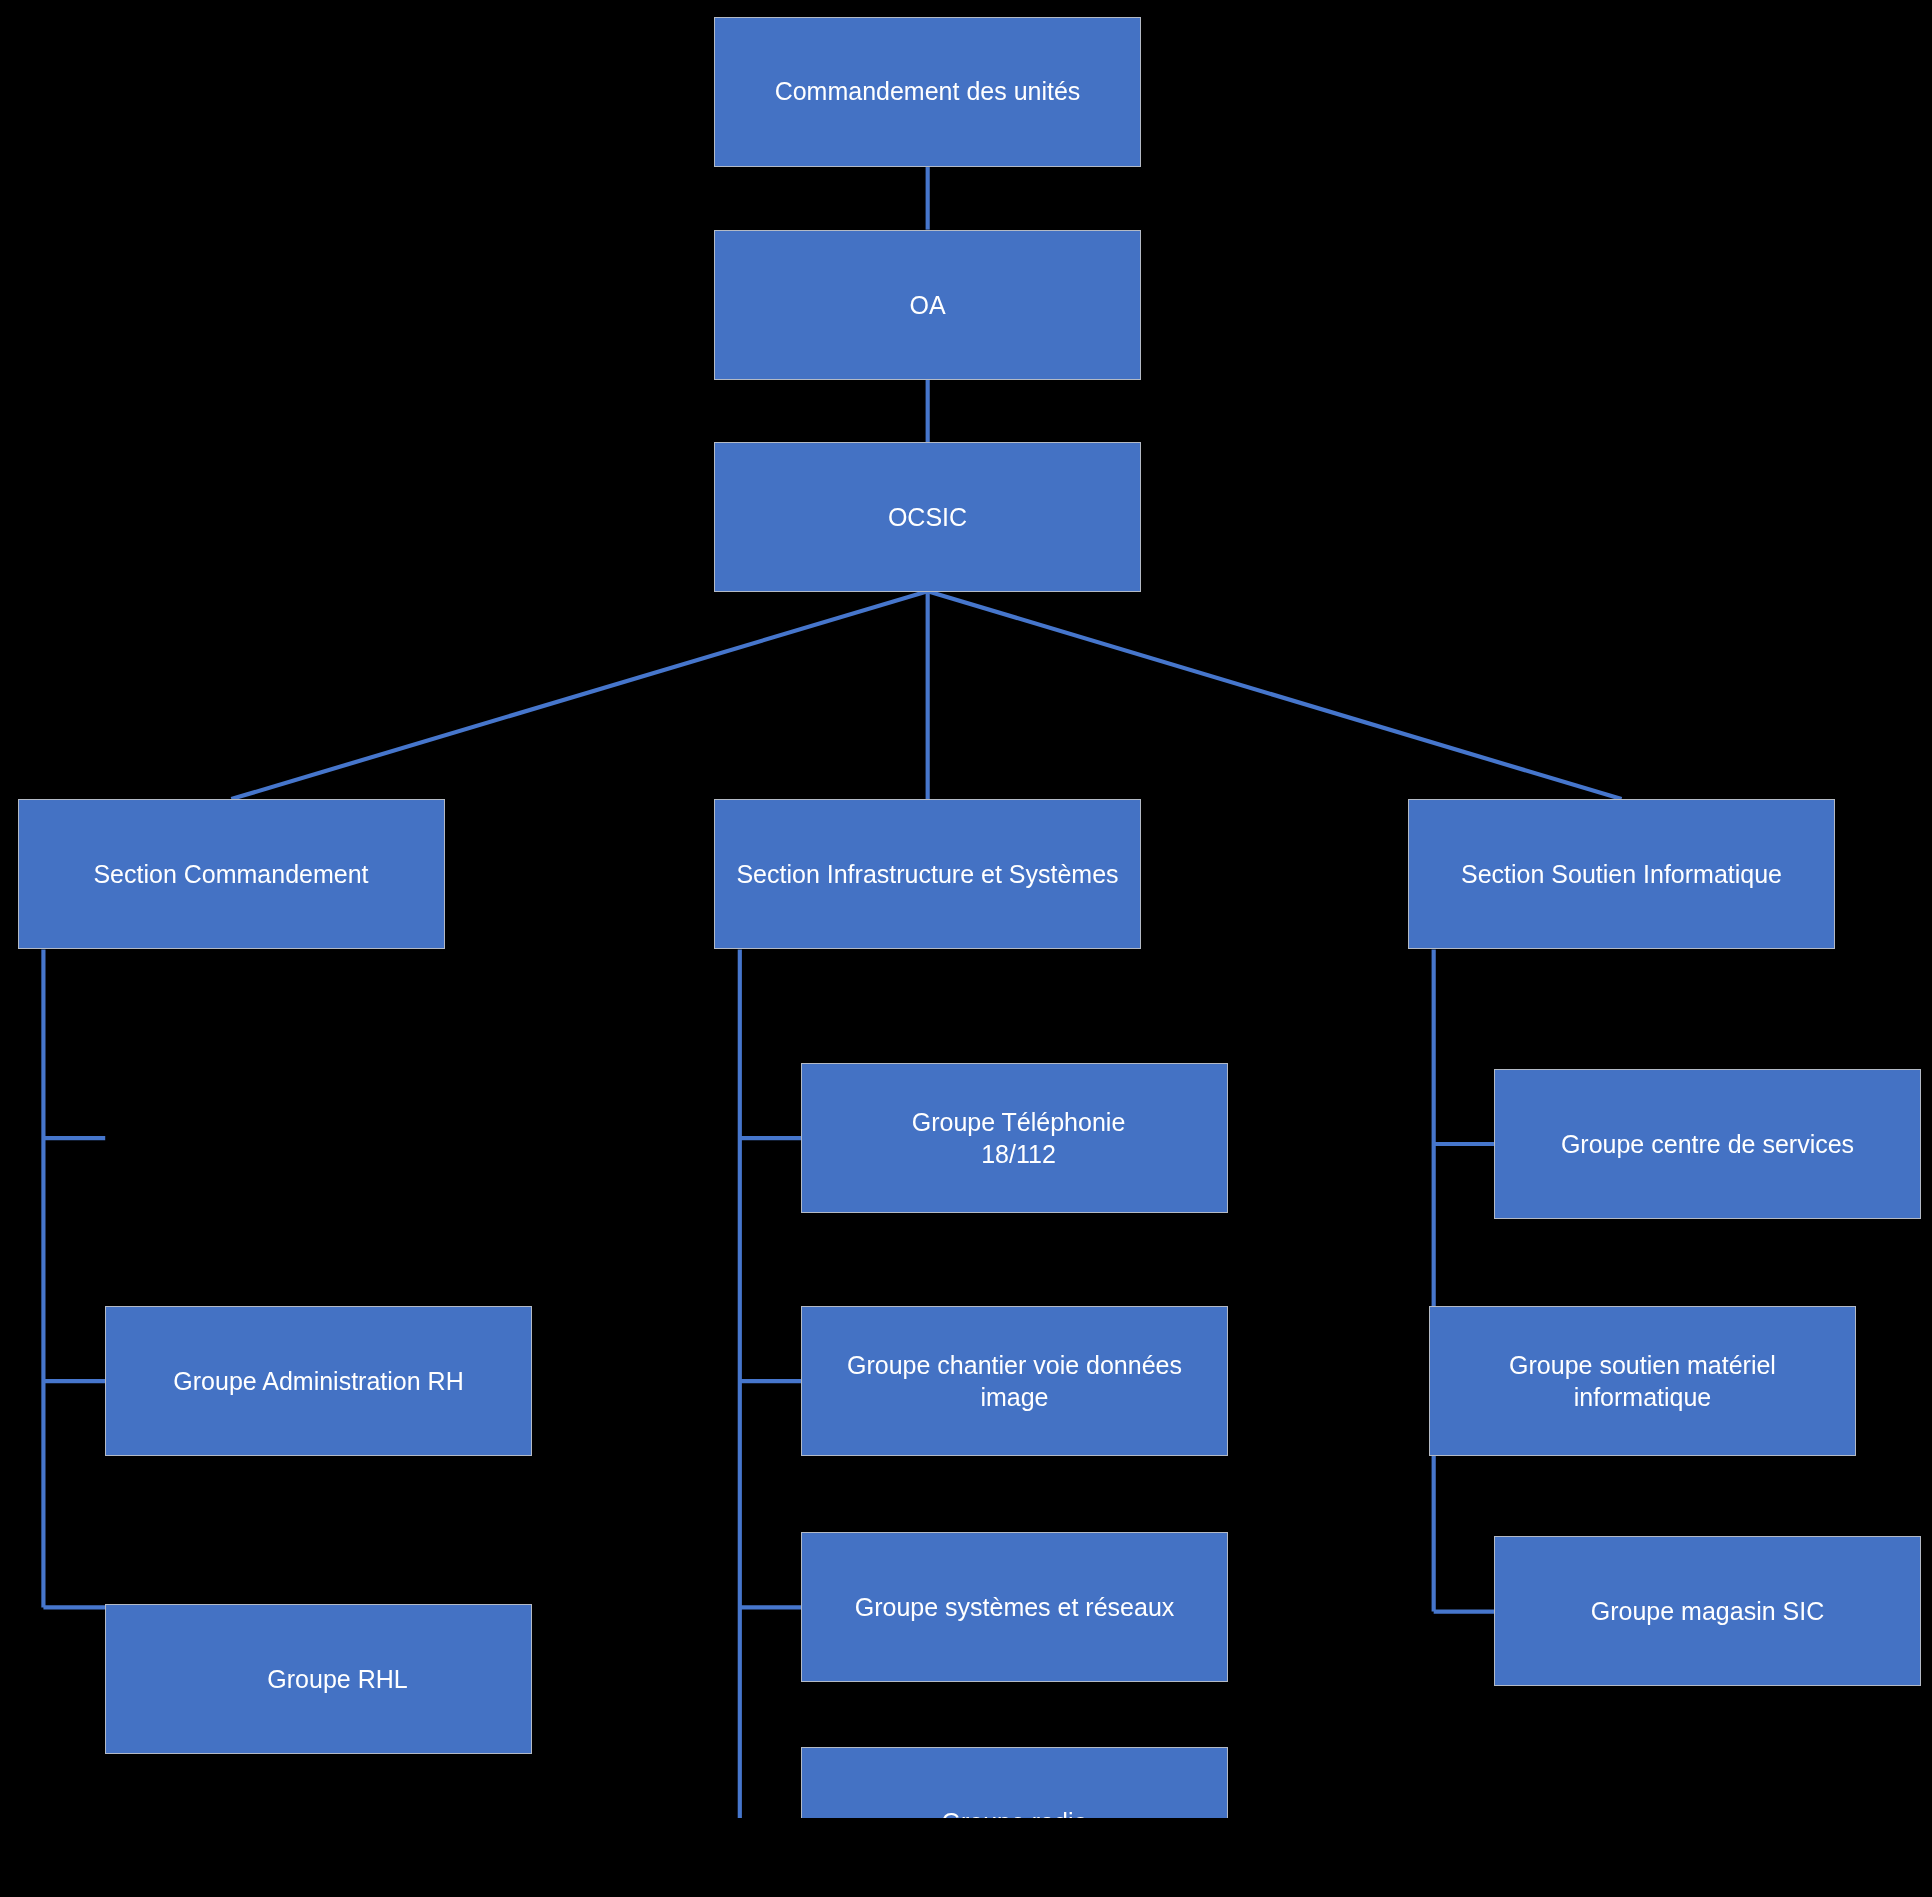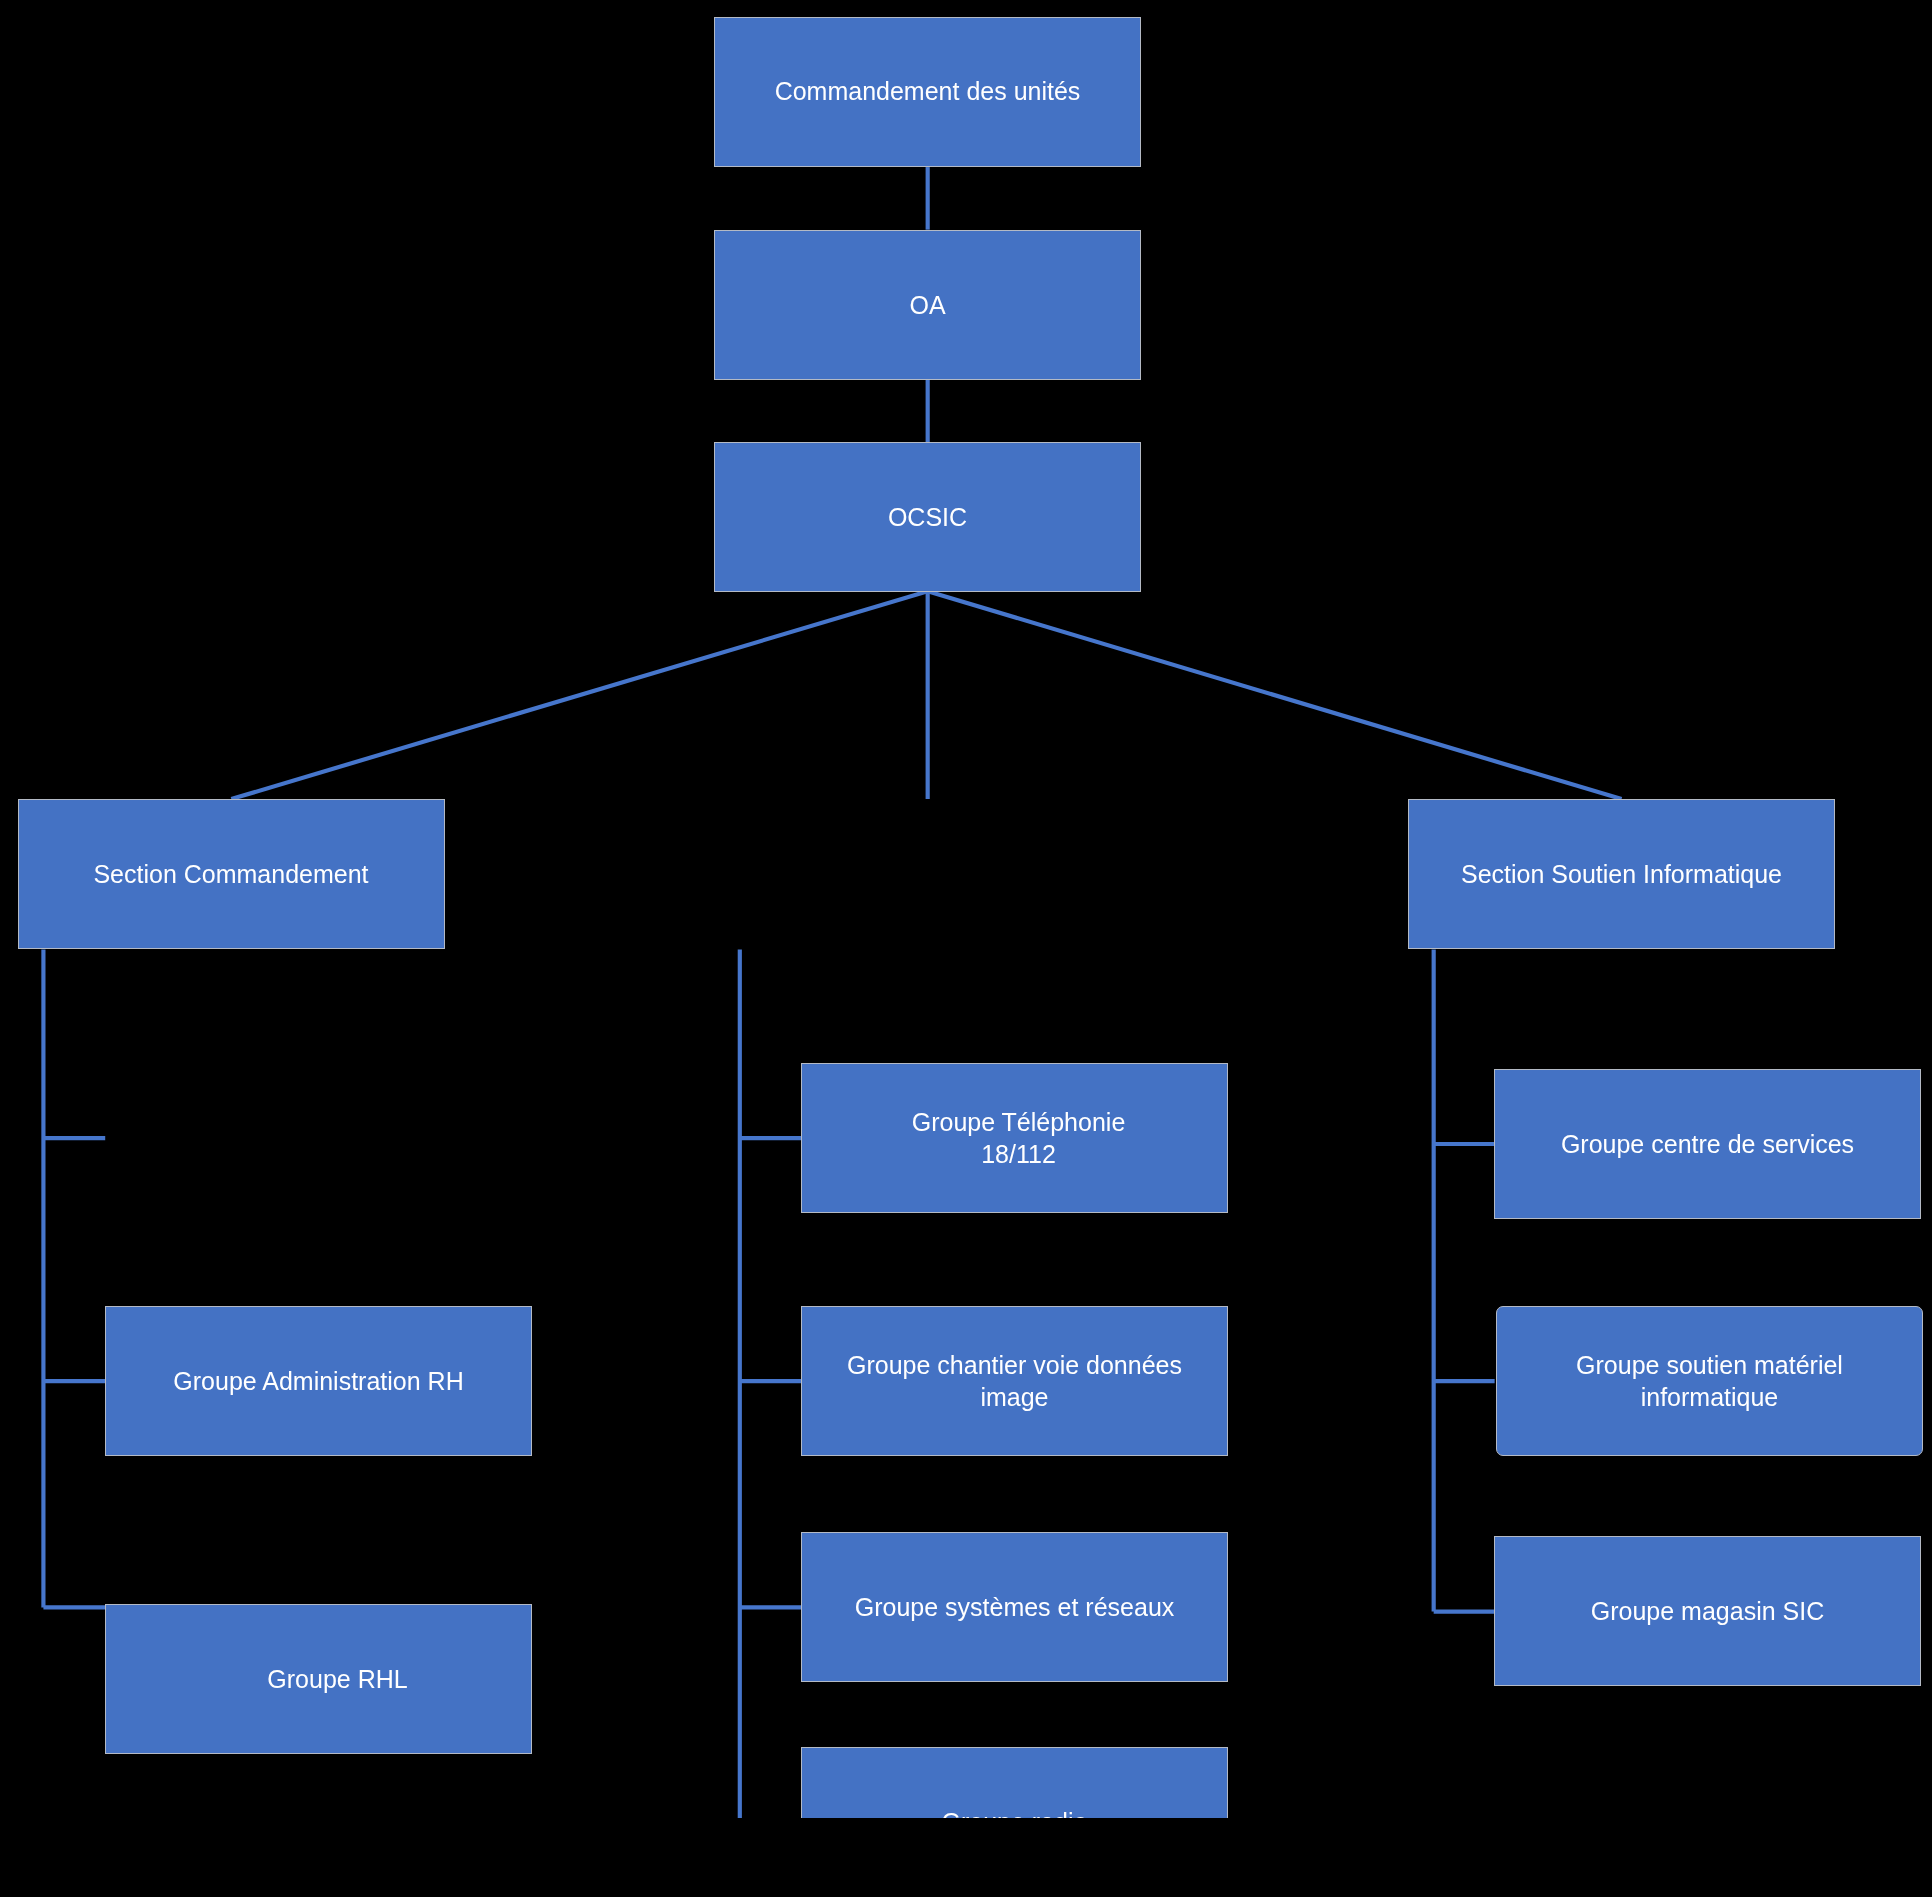--- a/index.html
+++ b/index.html
@@ -86,20 +86,23 @@
   </div>
 
   <div class="node" style="left:714px; top:442px;">
     <span class="label">OCSIC</span>
   </div>
 
   <div class="node" style="left:17.5px; top:799px;">
     <span class="label">Section Commandement</span>
   </div>
 
+  <div class="node" style="left:714px; top:799px;">
+    <span class="label">Section Infrastructure et Systèmes</span>
+  </div>
 
   <div class="node" style="left:1408px; top:799px;">
     <span class="label">Section Soutien Informatique</span>
   </div>
 
 
   <div class="node" style="left:105px; top:1306px;">
     <span class="label">Groupe Administration RH</span>
   </div>
 
@@ -122,21 +125,21 @@
   </div>
 
   <div class="node" style="left:801px; top:1747px;">
     <span class="label">Groupe radio</span>
   </div>
 
   <div class="node" style="left:1494px; top:1069px;">
     <span class="label">Groupe centre de services</span>
   </div>
 
-  <div class="node" style="left:1496px; top:1306px;border-radius:7px;">
+  <div class="node" style="left:1429px; top:1306px;">
     <span class="label">Groupe soutien matériel
 informatique</span>
   </div>
 
   <div class="node" style="left:1494px; top:1536px;">
     <span class="label">Groupe magasin SIC</span>
   </div>
 
 </div>
 

